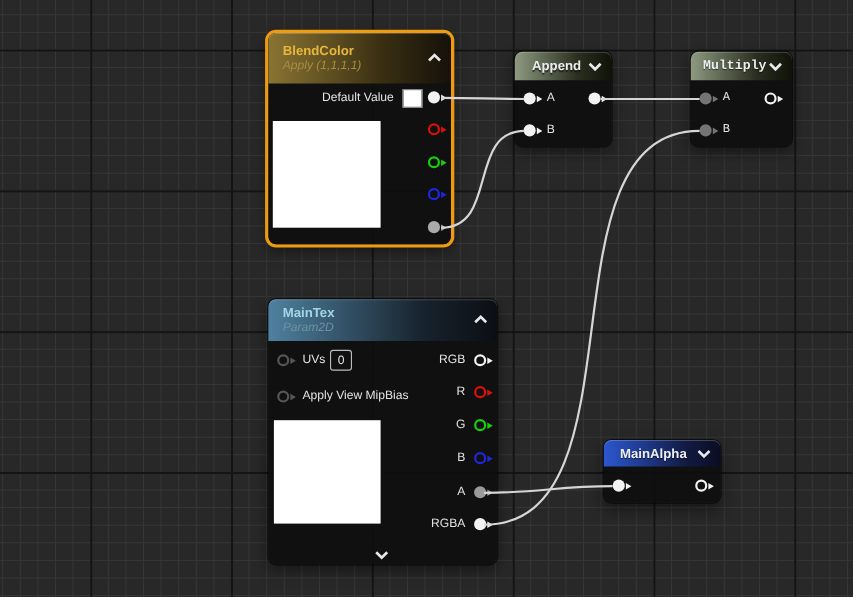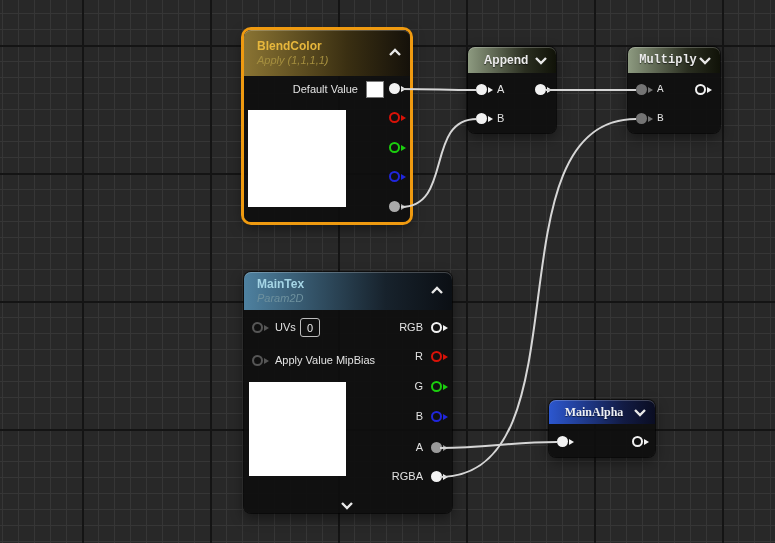--- a/index.html
+++ b/index.html
@@ -188,21 +188,21 @@
     <span class="pin hollow" style="left:8px;top:50px;--c:var(--pinSocket)">
         <span class="c"></span>
         <span class="a"></span>
       </span>
     <span class="label" style="left:31px;top:49px;">UVs</span>
     <span class="valbox" style="left:56px;top:46px;">0</span>
     <span class="pin hollow" style="left:8px;top:83px;--c:var(--pinSocket)">
         <span class="c"></span>
         <span class="a"></span>
       </span>
-    <span class="label" style="left:31px;top:82px;">Apply Value MipBias</span>
+    <span class="label" style="left:31px;top:82px;">Apply View MipBias</span>
 
     <span class="label r" style="right:29px;top:49px;">RGB</span>
     <span class="pin hollow" style="right:4px;top:50px;--c:var(--pinWhite)">
         <span class="c"></span>
         <span class="a"></span>
       </span>
     <span class="label r" style="right:29px;top:78px;">R</span>
     <span class="pin hollow" style="right:4px;top:79px;--c:var(--pinRed)">
         <span class="c"></span>
         <span class="a"></span>
@@ -230,21 +230,21 @@
     <div class="preview" style="left:5px;top:110px;width:97px;height:94px;"></div>
     <span class="expand" style="left:96px;top:224px;">
       <svg width="14" height="10">
           <polyline points="2,3 7,8 12,3" stroke="#e8e8e8" stroke-width="2.4" fill="none"></polyline>
         </svg>
     </span>
   </div>
 
   <div class="node" style="left:549px;top:400px;width:106px;height:57px;">
     <div class="hdr blue" style="height:24px;">
-      <div class="titles onerow" style="padding:2px 0 2px 6px;font-family:Liberation Serif, serif;">
+      <div class="titles onerow" style="padding:2px 0 2px 6px;">
         <div class="t">MainAlpha</div>
       </div>
       <span class="chev">
         <svg width="14" height="10">
             <polyline points="2,3 7,8 12,3" stroke="#e8e8e8" stroke-width="2.4" fill="none"></polyline>
           </svg>
       </span>
     </div>
     <span class="pin filled" style="left:8px;top:36px;--c:var(--pinWhite)">
         <span class="c"></span>

